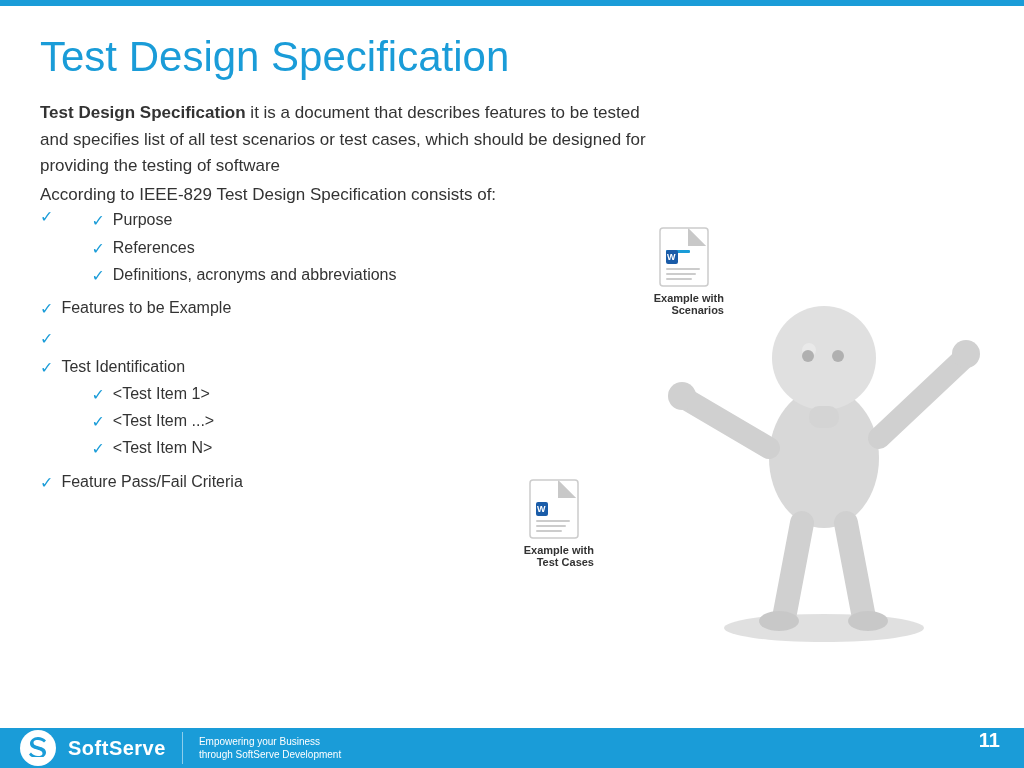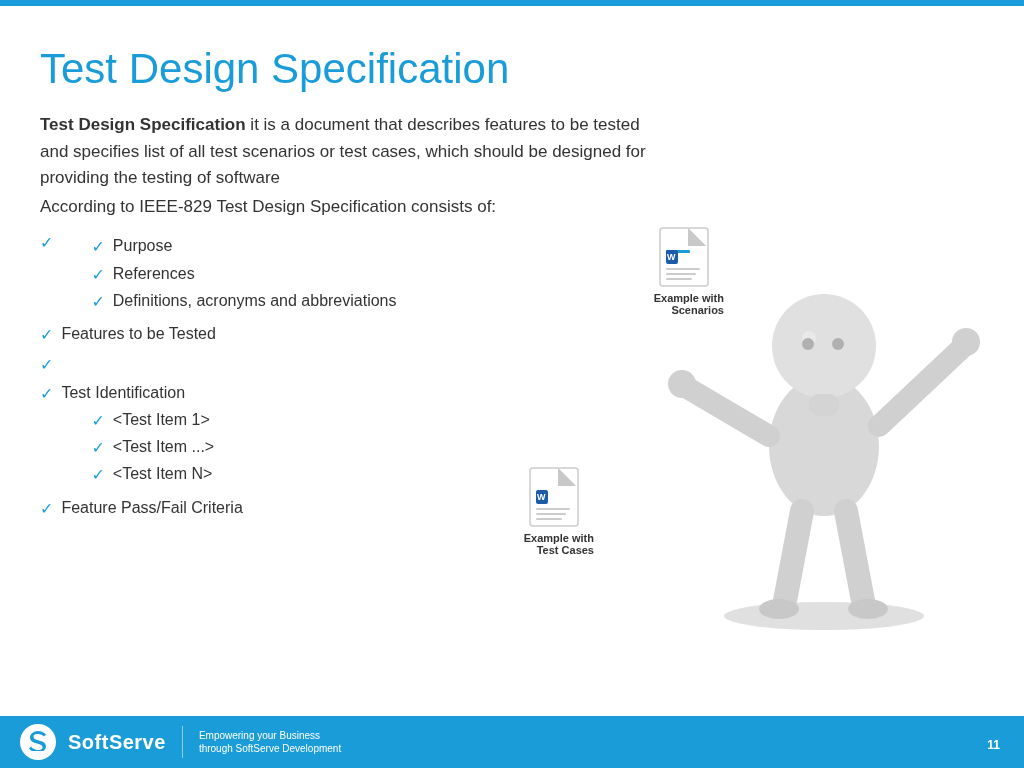--- a/index.html
+++ b/index.html
@@ -25,21 +25,21 @@
     
     .top-accent {
       height: 6px;
       background: #1a9cd8;
       width: 100%;
     }
 
     
     .content {
       flex: 1;
-      padding: 40px 40px 10px 40px;
+      padding: 28px 40px 10px 40px;
       position: relative;
     }
 
     .slide-title {
       font-size: 42px;
       font-weight: 300;
       color: #1a9cd8;
       margin-bottom: 20px;
       line-height: 1.1;
     }
@@ -52,21 +52,20 @@
       max-width: 620px;
     }
 
     .description strong {
       font-weight: 700;
     }
 
     .according {
       font-size: 17px;
       color: #333;
-      margin-bottom: 14px;
       max-width: 620px;
     }
 
     
     .checklist {
       list-style: none;
       font-size: 16px;
       color: #333;
       max-width: 600px;
     }
@@ -130,21 +129,21 @@
     .figure-container {
       position: absolute;
       right: 30px;
       bottom: 60px;
       width: 340px;
       height: 440px;
     }
 
     
     .footer {
-      height: 52px;
+      height: 40px;
       background: #1a9cd8;
       display: flex;
       align-items: center;
       padding: 0 20px;
       flex-shrink: 0;
     }
 
     .footer-logo {
       display: flex;
       align-items: center;
@@ -183,21 +182,21 @@
       font-size: 10px;
       line-height: 1.3;
       font-weight: 400;
     }
 
     .slide-number {
       position: absolute;
       right: 24px;
       bottom: 16px;
       color: #ffffff;
-      font-size: 12px;
+      font-size: 20px;
       font-weight: 600;
     }
 
     
     .word-doc-svg {
       width: 52px;
       height: 62px;
     }
 
     
@@ -239,21 +238,21 @@
             <li>
               <span class="check-icon">✓</span>
               <span>Definitions, acronyms and abbreviations</span>
             </li>
           </ul>
         </div>
       </li>
 
       <li>
         <span class="check-icon">✓</span>
-        <span>Features to be Tested</span>
+        <span>Features to be Example</span>
       </li>
 
       <li>
         <span class="check-icon">✓</span>
       </li>
 
       <li>
         <span class="check-icon">✓</span>
         <div>
           <span>Test Identification</span>

